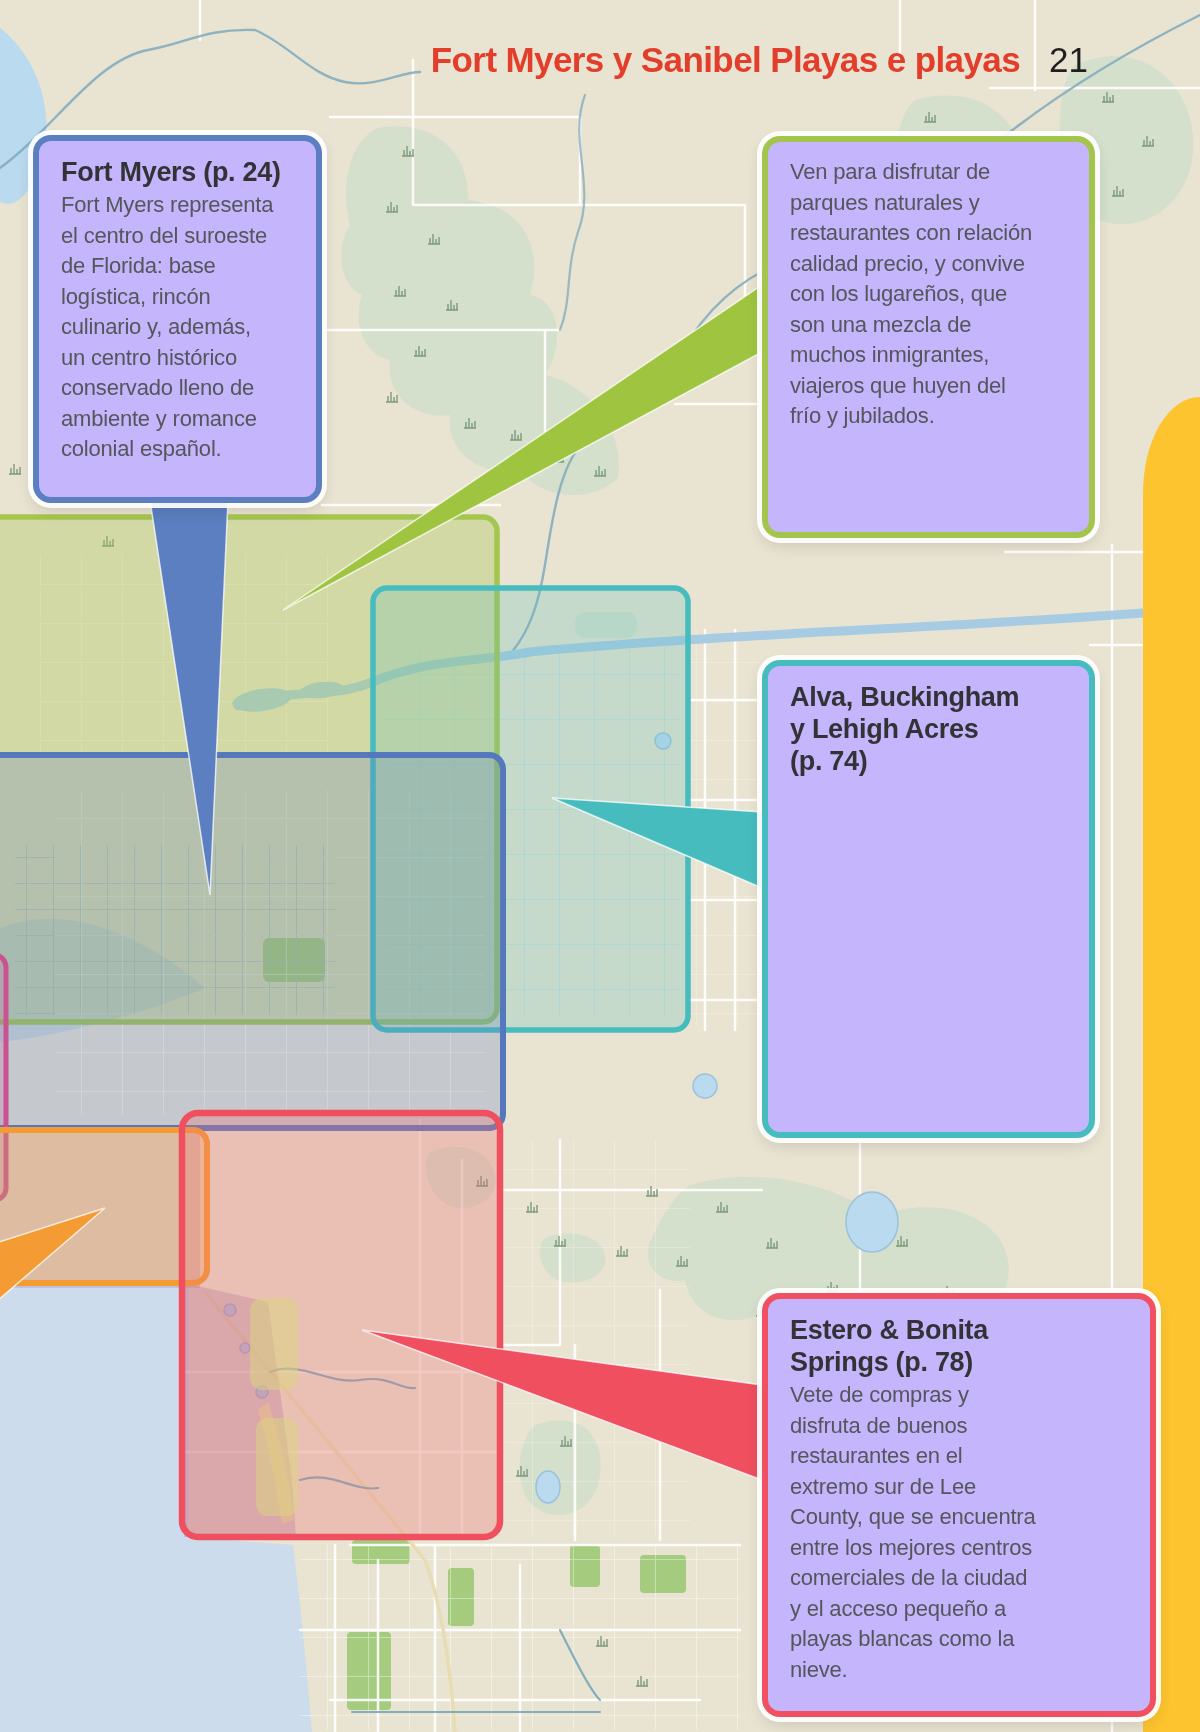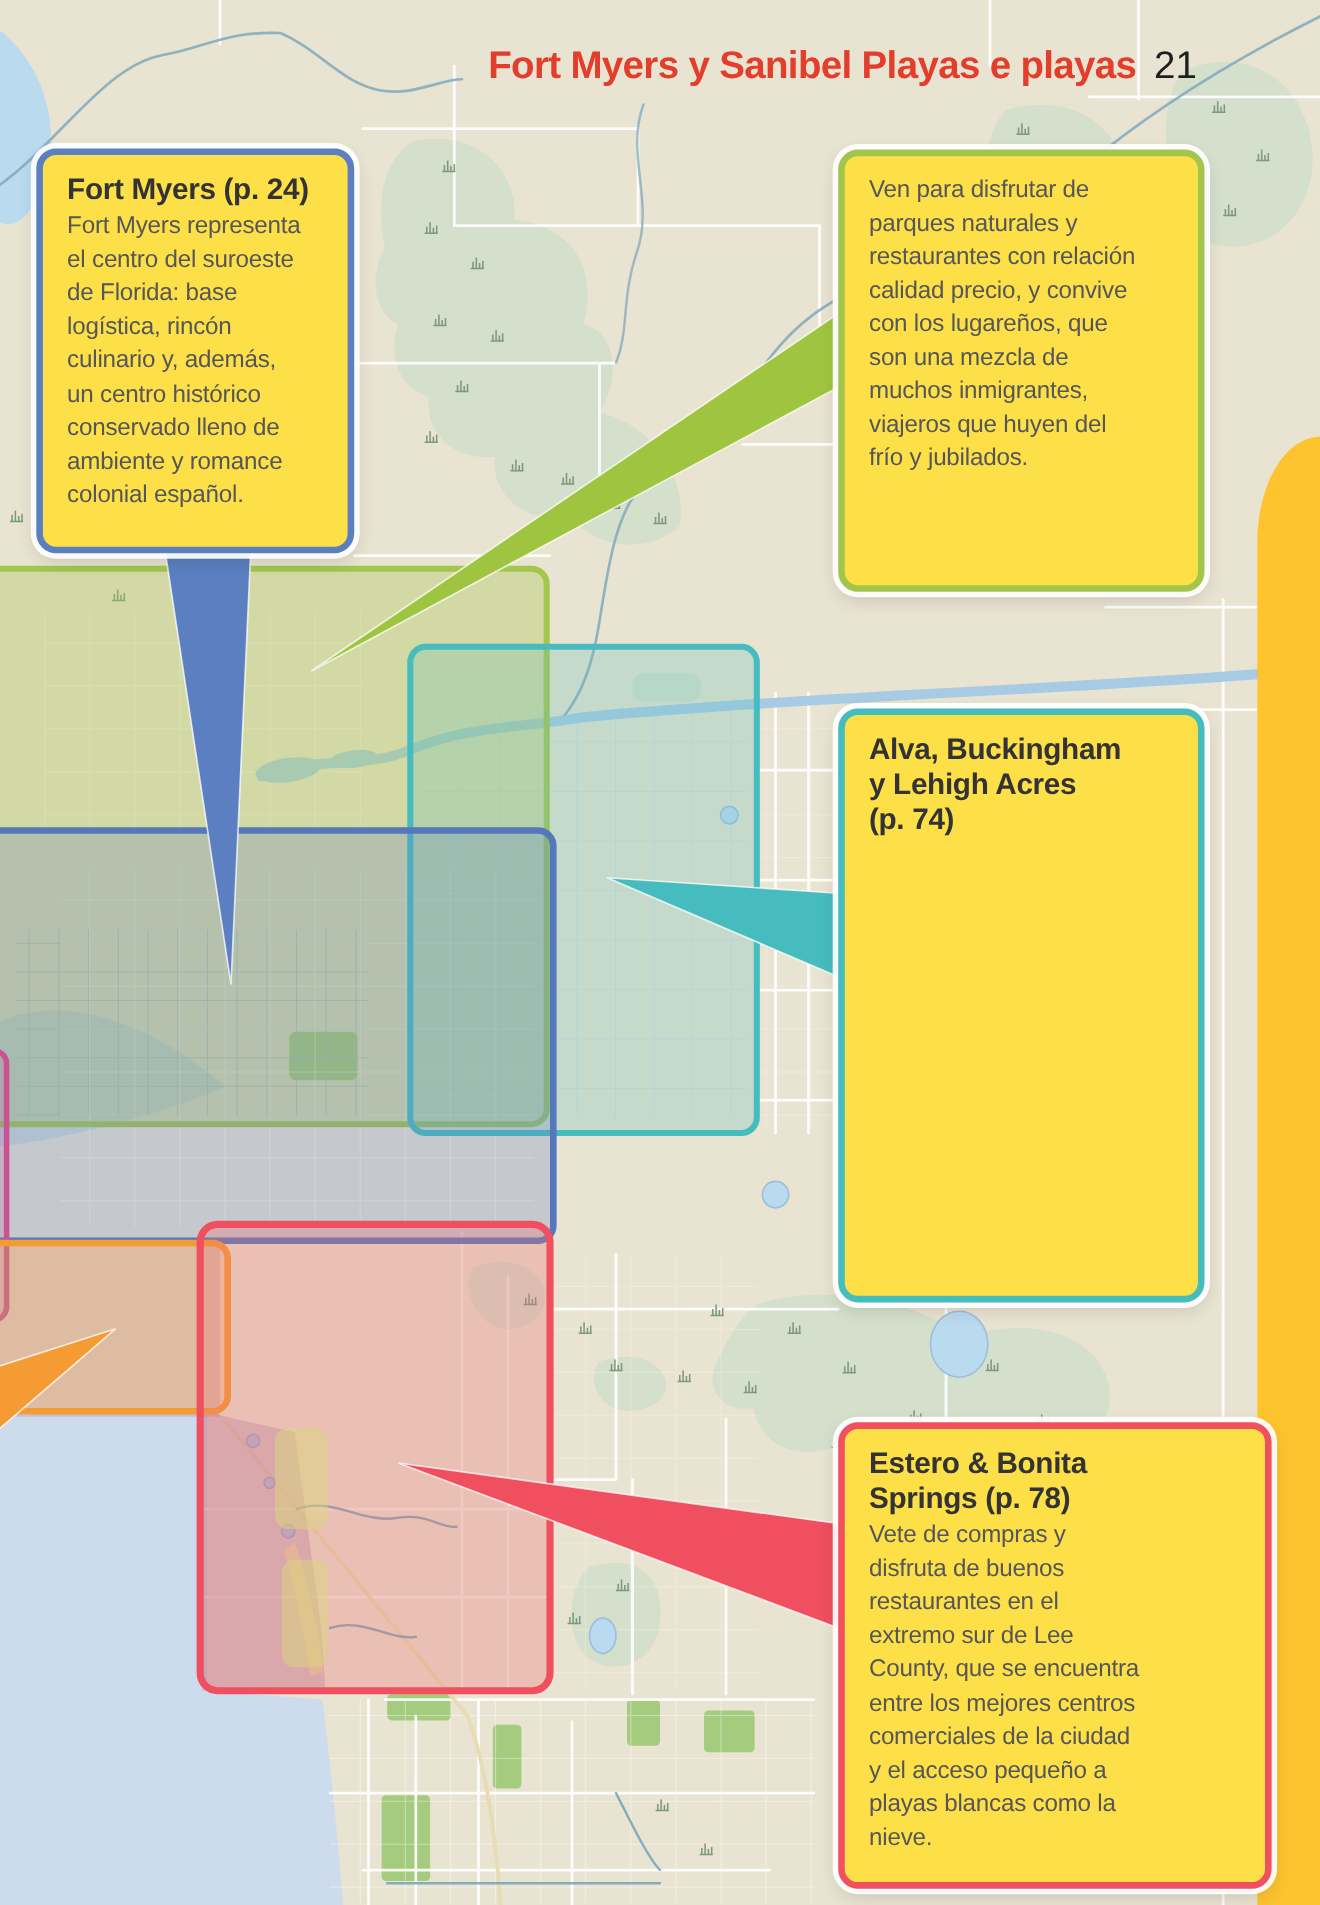--- a/index.html
+++ b/index.html
@@ -7,38 +7,38 @@
     width:1200px;height:1732px;position:relative;overflow:hidden;
     background:#e9e3d1;
     font-family:"Liberation Sans", sans-serif;
   }
   #map-svg{position:absolute;left:0;top:0;width:1200px;height:1732px;}
   .hdr{
     position:absolute;top:40px;right:112px;z-index:6;
     display:flex;align-items:baseline;white-space:nowrap;
   }
   .hdr .t{font-size:35px;font-weight:700;letter-spacing:-.6px;}
-  .hdr .n{font-size:35px;font-weight:500;color:#1f1f1f;margin-left:16px;}
+  .hdr .n{font-size:35px;font-weight:500;color:#1f1f1f;margin-left:29px;}
   .callout{
-    position:absolute;z-index:5;background:#fde047;
+    position:absolute;z-index:5;background:#c4b5fd;
     border:6px solid #888;border-radius:18px;
     box-shadow:0 0 0 5px rgba(255,255,255,.92), 0 6px 16px rgba(40,40,40,.18);
     padding:15px 4px 0 22px;box-sizing:border-box;
   }
   .callout .title{
     font-size:27px;line-height:32px;font-weight:700;color:#333336;
     letter-spacing:-.3px;white-space:pre-line;margin-bottom:2px;
   }
   .callout .body{
     font-size:22px;line-height:30.5px;color:#55565a;
     letter-spacing:-.2px;white-space:pre-line;
   }
   #box-fort-myers{left:33px;top:135px;width:289px;height:368px;}
   #box-cape-coral{left:762px;top:136px;width:333px;height:402px;}
-  #box-alva{left:762px;top:644px;width:333px;height:540px;}
+  #box-alva{left:762px;top:660px;width:333px;height:478px;}
   #box-estero{left:762px;top:1293px;width:394px;height:424px;}
   #yellow-panel{
     position:absolute;z-index:4;left:1143px;top:397px;width:57px;height:1335px;
     background:#fdc42f;border-top-left-radius:57px 96px;
   }
 </style>
 </head>
 <body>
 
 <svg id="map-svg" viewBox="0 0 1200 1732" xmlns="http://www.w3.org/2000/svg">

